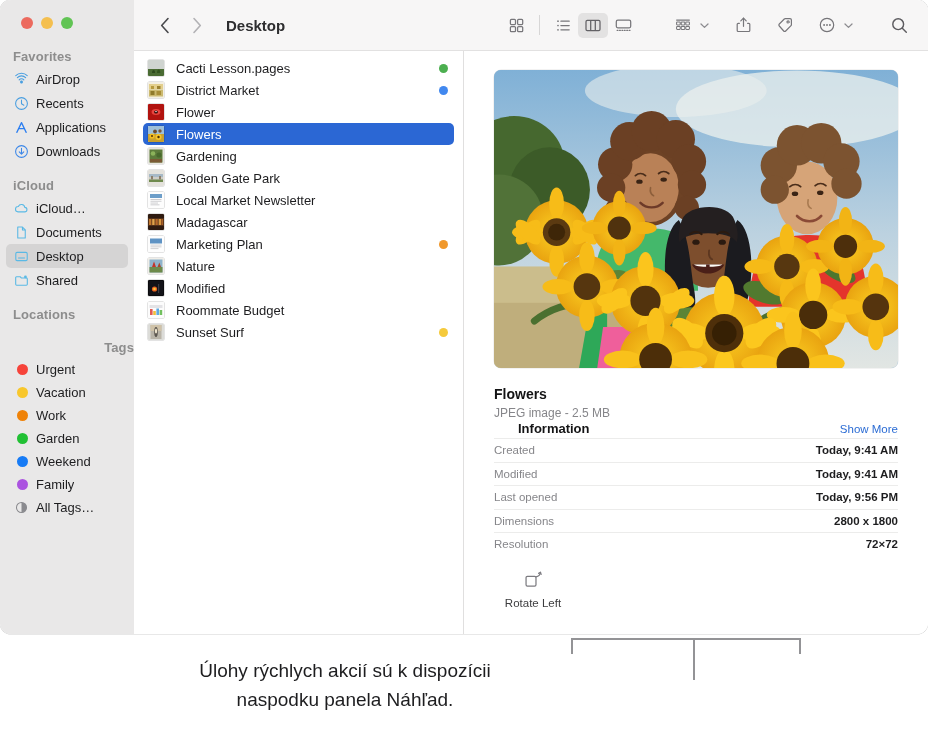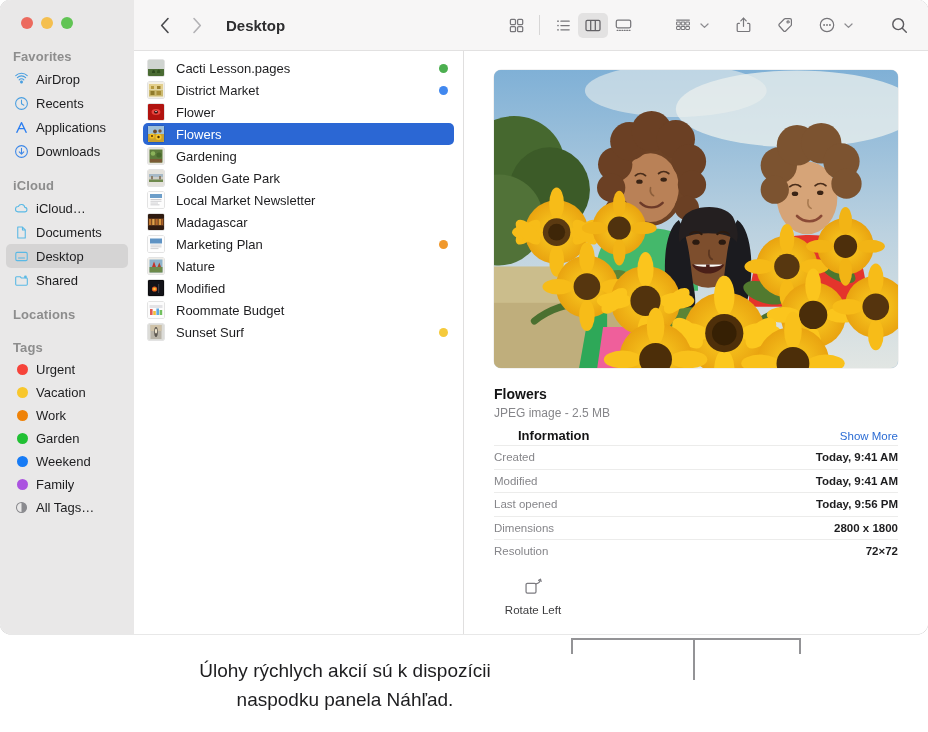--- a/index.html
+++ b/index.html
@@ -57,21 +57,21 @@
   .sb-section {
     font-size: 13px;
     font-weight: bold;
     color: #8d8d8d;
     padding: 0 0 3px 13px;
     letter-spacing: 0.1px;
   }
   #sb-favorites-header { margin-top: 20px; }
   #sb-icloud-header    { margin-top: 15px; }
   #sb-locations-header { margin-top: 15px; }
-  #sb-tags-header      { margin-top: 15px; }
+  #sb-tags-header      { margin-top: 15px; text-align: right; }
 
   .sb-item {
     display: flex;
     align-items: center;
     height: 24px;
     margin: 0 6px;
     padding-left: 7px;
     border-radius: 5px;
     gap: 7px;
     cursor: default;
@@ -228,21 +228,20 @@
   #file-subtitle {
     font-size: 12px;
     color: #86868a;
     line-height: 16px;
     margin-top: 2px;
   }
   #info-header-row {
     display: flex;
     align-items: baseline;
     justify-content: space-between;
-    margin-top: 7px;
     margin-bottom: 2px;
     padding-left: 24px;
   }
   #info-title {
     font-size: 13px;
     font-weight: bold;
     color: #141415;
   }
   #show-more {
     font-size: 11.5px;

